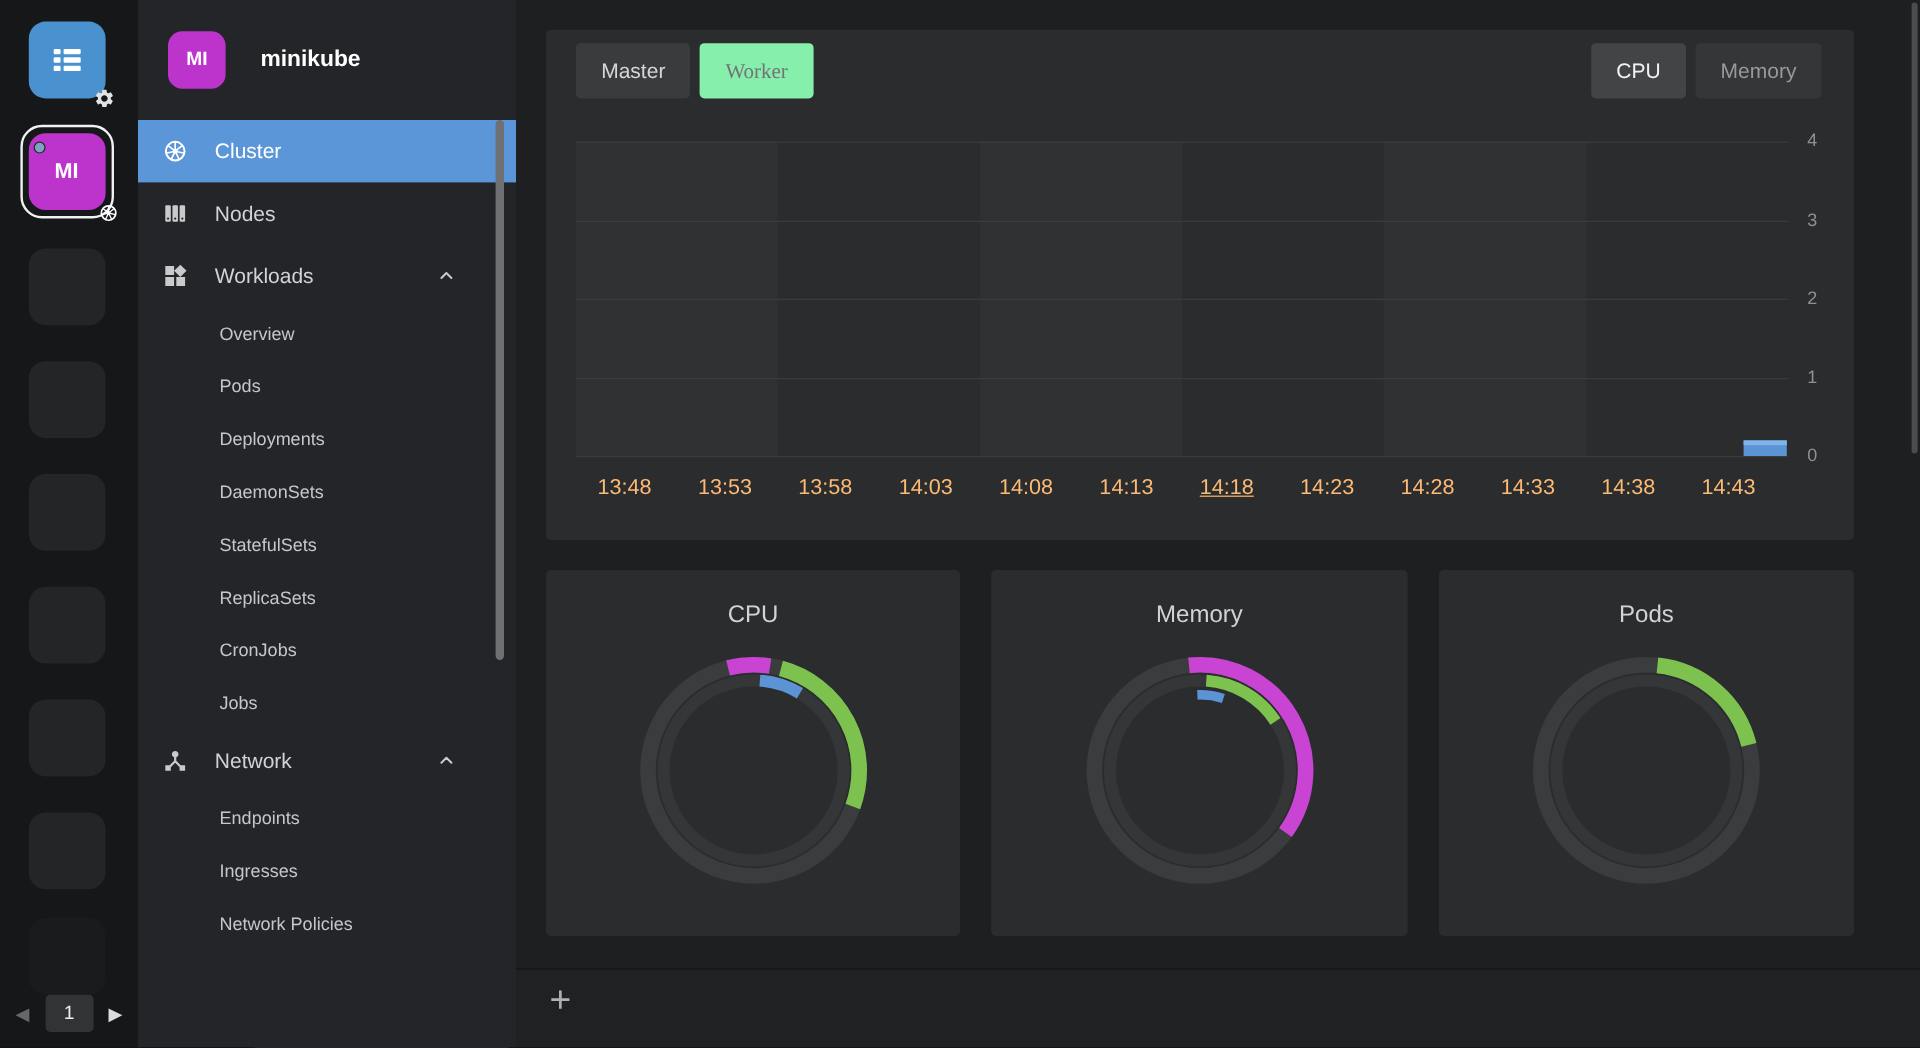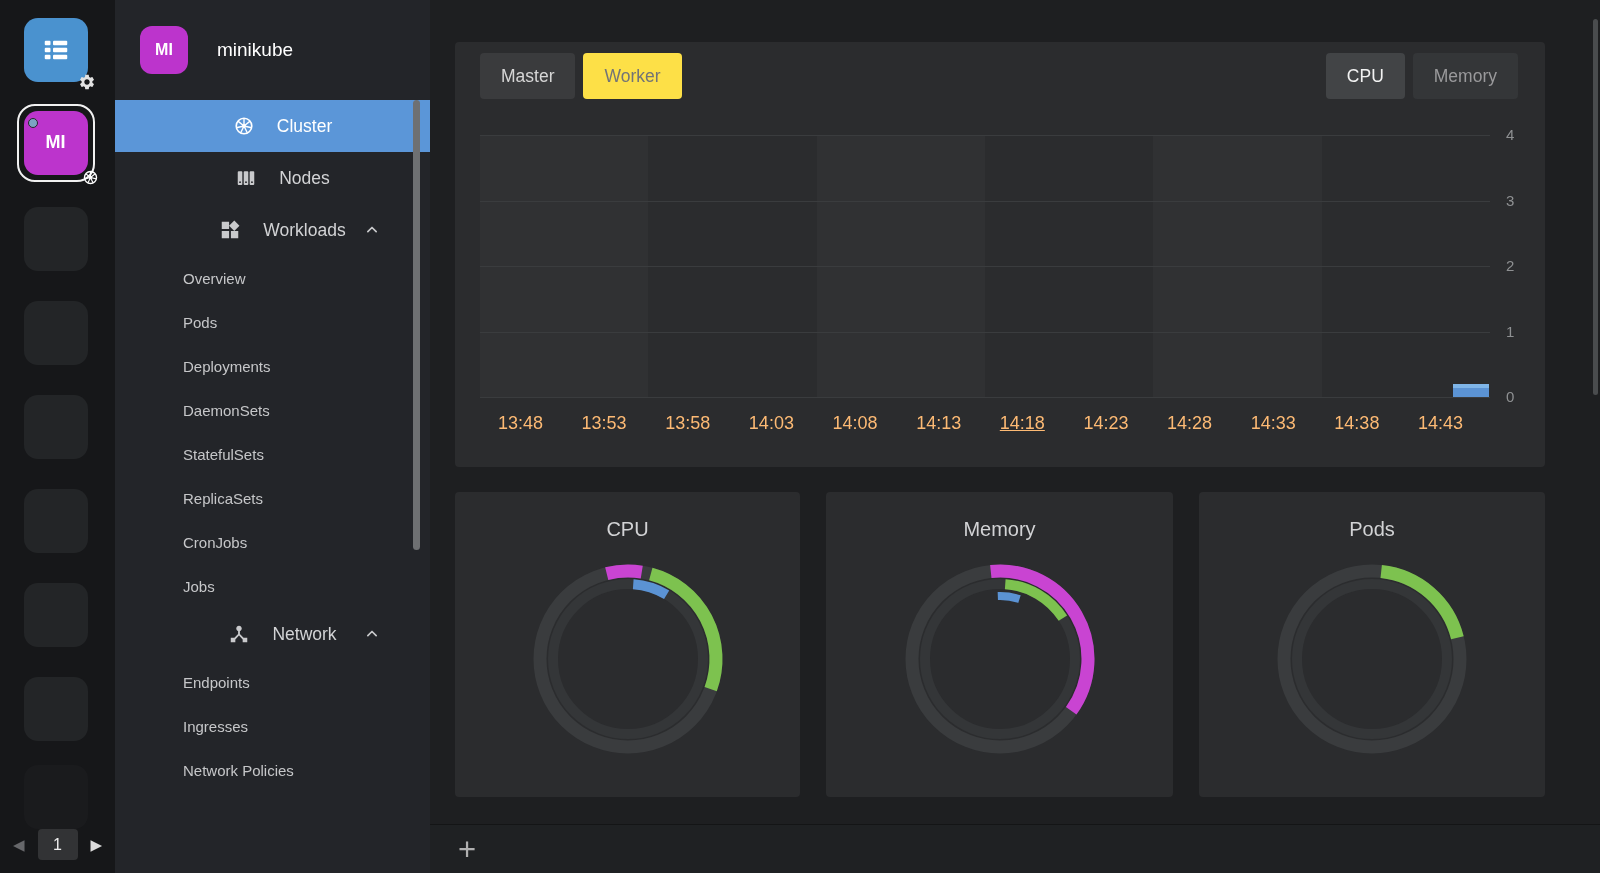--- a/index.html
+++ b/index.html
@@ -25,39 +25,39 @@
   .pg-arrow{font-size:15px;color:#dcdcdc;cursor:pointer;}
   .pg-arrow.dim{color:#66676a;}
   .pg-num{width:40px;height:31px;background:#323335;border-radius:4px;color:#ececec;font-size:16px;
       display:flex;align-items:center;justify-content:center;cursor:pointer;}
 
   
   #sidebar{position:absolute;left:115px;top:0;width:315px;height:873px;background:#232529;overflow:hidden;}
   .sb-header{height:100px;display:flex;align-items:center;padding-left:25px;gap:29px;}
   .sb-avatar{width:48px;height:48px;border-radius:12px;background:#bc34cc;color:#fff;font-size:16px;
       font-weight:700;display:flex;align-items:center;justify-content:center;}
-  .sb-name{font-size:19px;font-weight:400;color:#fff;}
+  .sb-name{font-size:19px;font-weight:700;color:#fff;}
   .sb-item{height:52px;display:flex;align-items:center;padding-left:18px;font-size:17.5px;color:#d2d3d5;
-      cursor:pointer;position:relative;justify-content:center;}
+      cursor:pointer;position:relative;}
   .sb-item .sb-icon{width:26px;display:flex;justify-content:center;margin-right:20px;color:#c9cacc;}
   .sb-item.active{background:#5b96d8;color:#fff;}
   .sb-item.active .sb-icon{color:#fff;}
   .sb-chevron{position:absolute;right:48px;color:#c9cacc;display:flex;}
   .sb-sub{height:44px;display:flex;align-items:center;padding-left:68px;font-size:15px;color:#c6c7c9;cursor:pointer;}
   #sidebar-scroll-thumb{position:absolute;right:10px;top:100px;width:7px;height:450px;background:#6e7072;
       border-radius:4px;cursor:pointer;}
 
   
-  #main{position:absolute;left:430px;top:17px;width:1170px;height:704px;}
+  #main{position:absolute;left:430px;top:0;width:1170px;height:704px;}
   #metrics-panel{position:absolute;left:25px;top:25px;width:1090px;height:425px;background:#2b2c2e;border-radius:4px;}
   .toggle-group{position:absolute;top:11px;display:flex;gap:8px;z-index:3;}
   .tg-left{left:25px;} .tg-right{right:27px;}
   .tgl{height:46px;padding:0 21px;border:none;border-radius:4px;font-size:17.5px;font-family:inherit;cursor:pointer;}
   .tg-left .active{background:#3a3b3d;color:#d6d6d6;}
-  .tg-left .inactive{background:#fde047;color:#737476;}
+  .tg-left .inactive{background:#86efac;color:#737476;font-family:Liberation Serif, serif;}
   .tg-right .active{background:#424446;color:#f2f2f2;}
   .tg-right .inactive{background:#343638;color:#99999b;}
 
   #bar-chart{position:absolute;inset:0;}
   #bar-chart .band,#bar-chart .gridline,#bar-chart .ytick,#bar-chart .xtick,#bar-chart .bar{position:absolute;}
   #bar-chart .gridline{height:1px;background:#3a3c3e;}
   #bar-chart .ytick{font-size:15px;color:#8e9092;}
   #bar-chart .xtick{font-size:18px;color:#fdba74;text-align:right;}
   #bar-chart .bar{box-sizing:border-box;}
 

